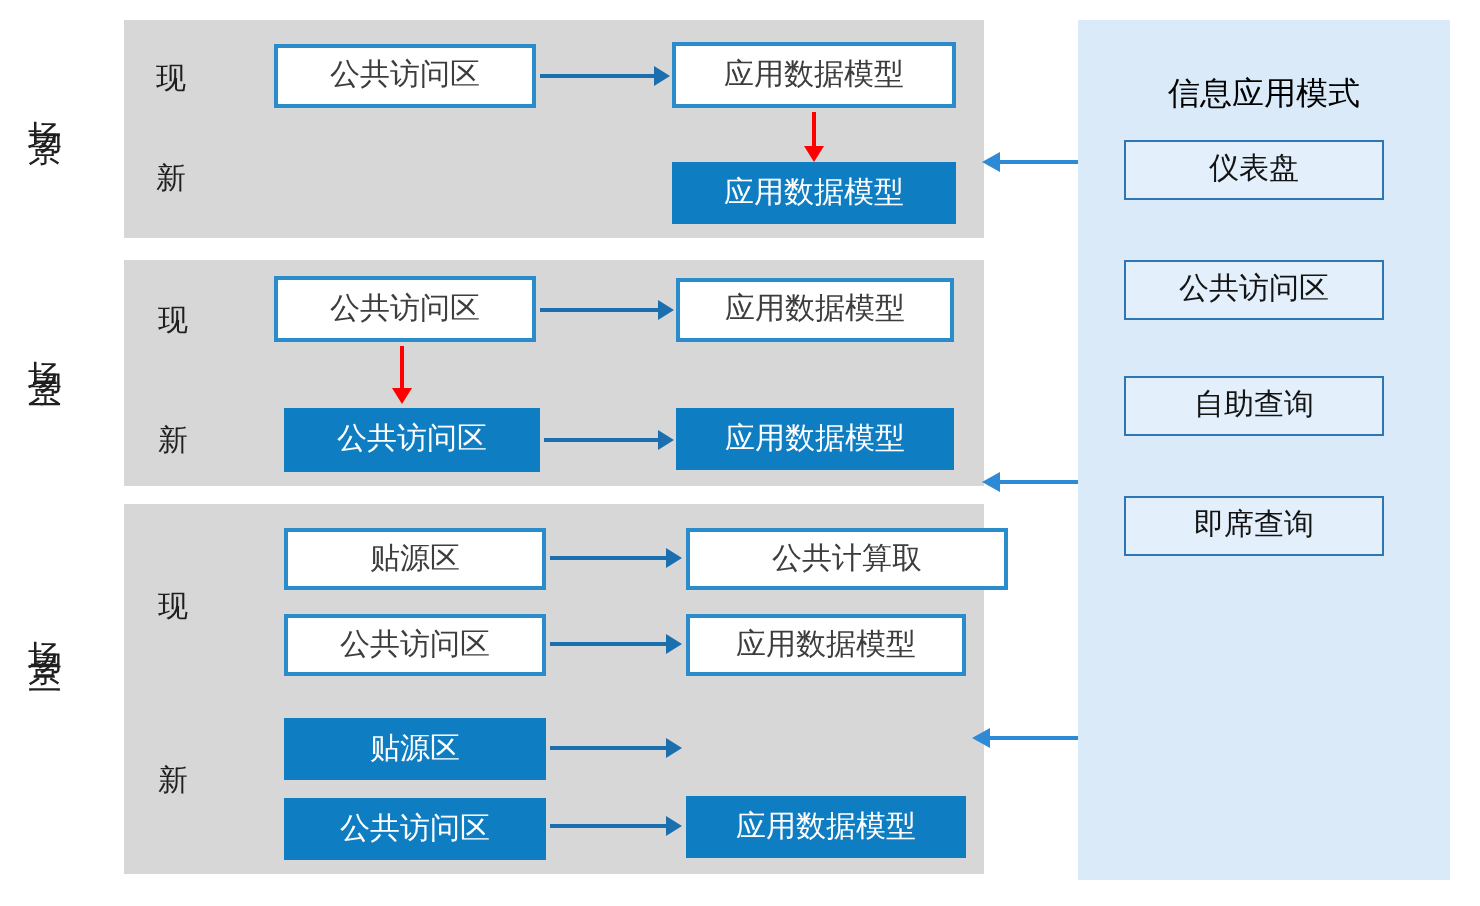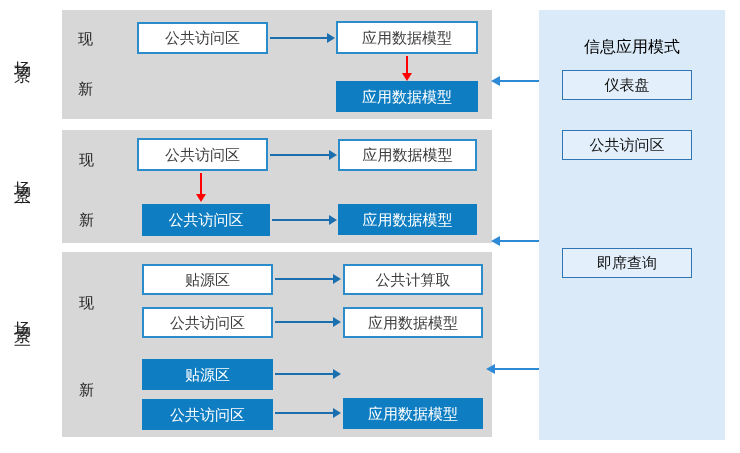--- a/index.html
+++ b/index.html
@@ -118,35 +118,36 @@
   <div class="bbox" style="left:338px;top:204px;width:139px;height:31px;line-height:31px;">应用数据模型</div>
   <div class="arrow-l" style="left:500px;top:240px;width:39px;"></div>
 
   <div class="scene-label" style="left:11px;top:307px;">场景三</div>
   <div class="gray-panel" style="left:62px;top:252px;width:430px;height:185px;"></div>
   <div class="row-label" style="left:79px;top:294px;">现</div>
   <div class="row-label" style="left:79px;top:381px;">新</div>
 
   <div class="wbox" style="left:142px;top:264px;width:131px;height:31px;line-height:27px;">贴源区</div>
   <div class="arrow-r" style="left:275px;top:278px;width:58px;"></div>
-  <div class="wbox" style="left:343px;top:264px;width:140px;height:31px;line-height:27px;">公共计算取</div>
+  <div class="wbox" style="left:343px;top:264px;width:161px;height:31px;line-height:27px;">公共计算取</div>
 
   <div class="wbox" style="left:142px;top:307px;width:131px;height:31px;line-height:27px;">公共访问区</div>
   <div class="arrow-r" style="left:275px;top:321px;width:58px;"></div>
   <div class="wbox" style="left:343px;top:307px;width:140px;height:31px;line-height:27px;">应用数据模型</div>
 
   <div class="bbox" style="left:142px;top:359px;width:131px;height:31px;line-height:31px;">贴源区</div>
   <div class="arrow-r" style="left:275px;top:373px;width:58px;"></div>
 
   <div class="bbox" style="left:142px;top:399px;width:131px;height:31px;line-height:31px;">公共访问区</div>
   <div class="arrow-r" style="left:275px;top:412px;width:58px;"></div>
   <div class="bbox" style="left:343px;top:398px;width:140px;height:31px;line-height:31px;">应用数据模型</div>
 
   <div class="arrow-l" style="left:495px;top:368px;width:44px;"></div>
 
   <div class="side-panel" style="left:539px;top:10px;width:186px;height:430px;">
     <div class="panel-title" style="top:15px;">信息应用模式</div>
     <div class="panel-item" style="top:60px;">仪表盘</div>
     <div class="panel-item" style="top:120px;">公共访问区</div>
+    <div class="panel-item" style="top:178px;">自助查询</div>
     <div class="panel-item" style="top:238px;">即席查询</div>
   </div>
 
 </div>
 
 </body></html>

